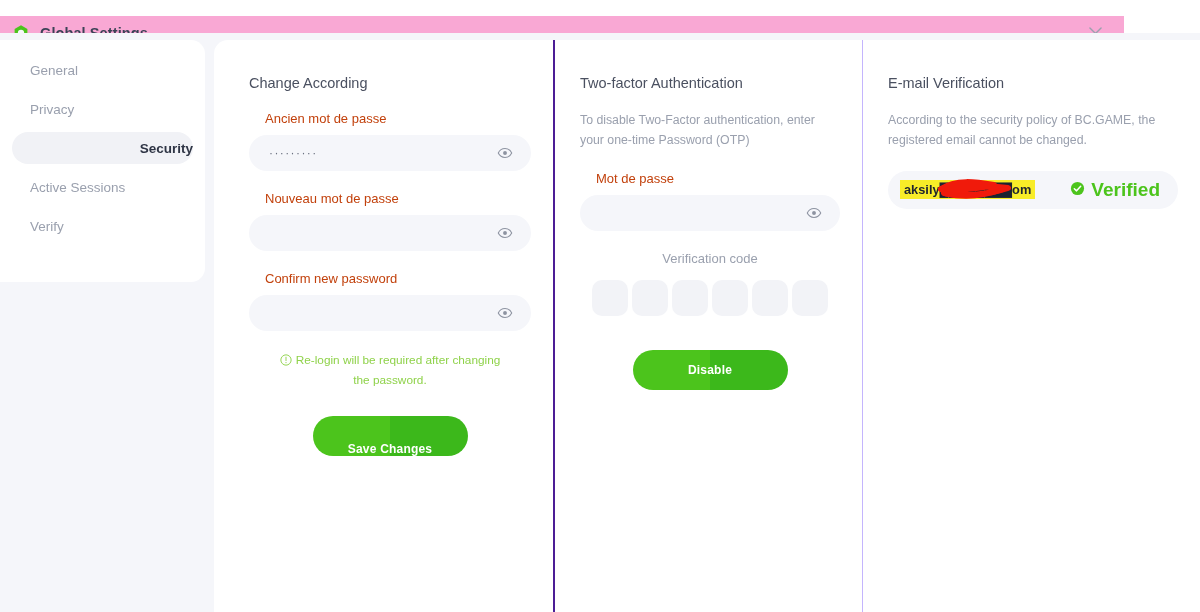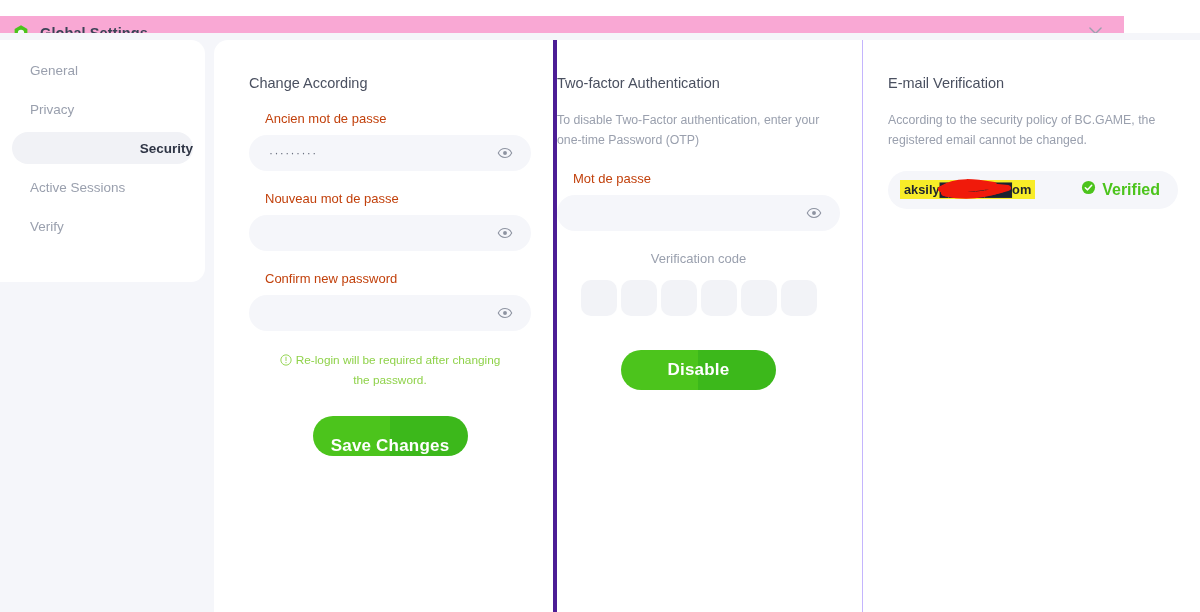--- a/index.html
+++ b/index.html
@@ -61,21 +61,21 @@
     position: absolute; left: 214px; top: 40px; width: 986px; height: 572px;
     background: #ffffff;
     border-radius: 14px 0 0 0;
     display: flex;
   }
   .col {
     position: relative;
     padding: 35px 0 0 0;
   }
   .col-1 { width: 339px; padding-left: 35px; padding-right: 22px; }
-  .col-2 { width: 309px; padding-right: 22px; border-left: 4px solid #4c1d95; }
+  .col-2 { width: 309px; padding-left: 25px; padding-right: 22px; border-left: 2px solid #4c1d95; }
   .col-3 { width: 338px; padding-left: 25px; padding-right: 22px; border-left: 1px solid #c4b5fd; }
 
   .sect-title {
     font-size: 14.5px; color: #4a5060; font-weight: normal;
     margin-bottom: 20px;
   }
   .sect-desc {
     font-size: 12.3px; color: #9aa0ae; line-height: 1.62;
     margin-bottom: 20px;
   }
@@ -109,21 +109,21 @@
     font-size: 11.8px; color: #8fd24a; line-height: 1.55;
     text-align: center;
     padding: 0 22px;
     margin-top: 4px;
   }
   .warn .warn-ico { display: inline-block; vertical-align: -2px; margin-right: 4px; }
 
   .btn {
     display: flex; align-items: center; justify-content: center;
     height: 40px; border-radius: 20px;
-    color: #ffffff; font-size: 17px; font-weight: bold;
+    color: #ffffff; font-size: 12px; font-weight: bold;
     letter-spacing: .2px;
     cursor: pointer;
     background: linear-gradient(90deg, #4cc41c 0%, #4cc41c 49.9%, #3cb81b 50%, #3cb81b 100%);
   }
   .btn-save { width: 155px; margin: 26px auto 0 auto; align-items: flex-end; }
   .btn-disable { width: 155px; margin: 34px auto 0 auto; }
 
   .vc-label {
     font-size: 13px; color: #9aa0ae;
     text-align: center; margin-bottom: 14px;
@@ -151,21 +151,21 @@
     font-size: 12.8px; font-weight: bold; color: #1d2330;
     white-space: nowrap;
   }
   .redact {
     position: absolute; left: 38px; top: -4px;
     width: 82px; height: 24px;
     pointer-events: none;
   }
   .verified {
     display: flex; align-items: center; gap: 6px;
-    font-size: 16px; font-weight: bold; color: #4cc41c;
+    font-size: 19px; font-weight: bold; color: #4cc41c;
     white-space: nowrap;
   }
 </style>
 </head>
 <body>
 
 <div class="app">
 
   <div class="titlebar">
     <svg class="logo-icon" viewBox="0 0 24 24">

